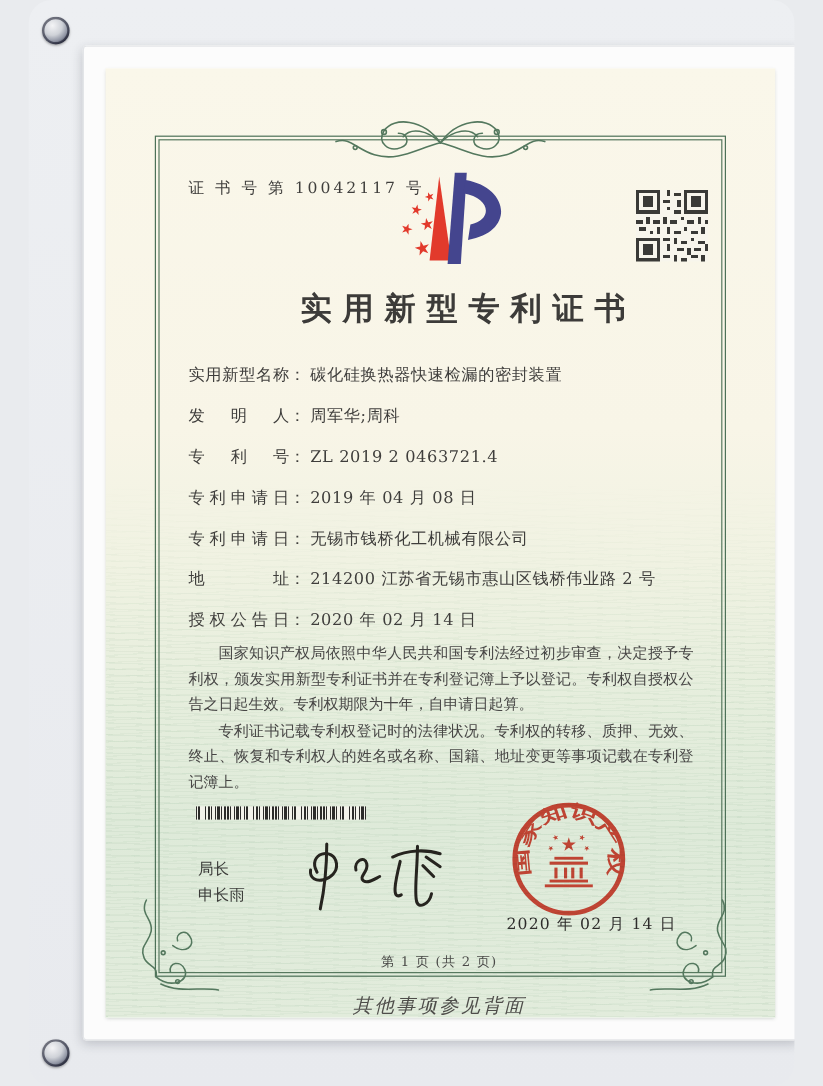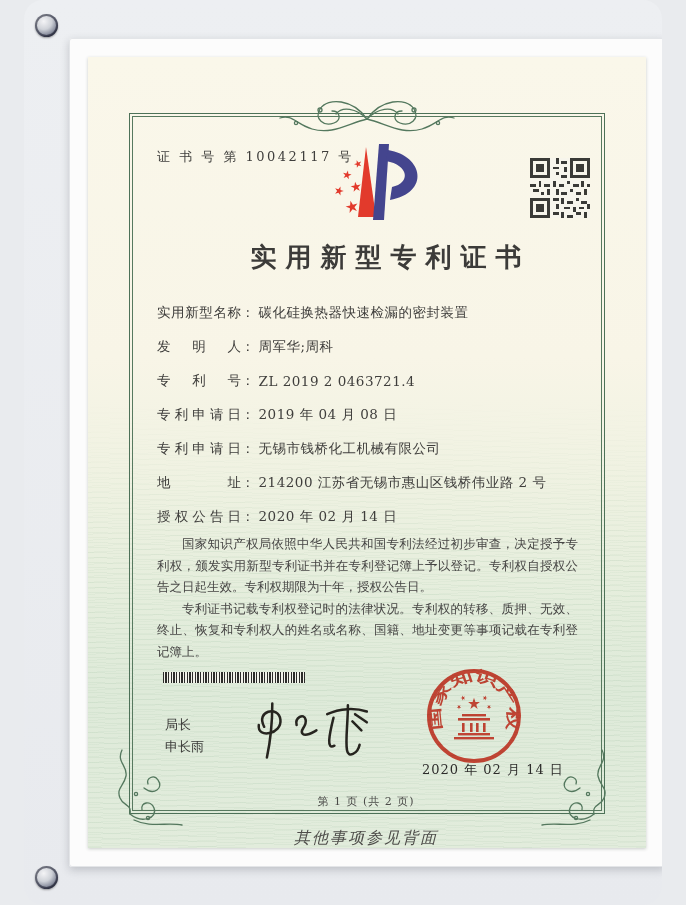--- a/index.html
+++ b/index.html
@@ -166,21 +166,21 @@
       <span class="fval">214200 江苏省无锡市惠山区钱桥伟业路 2 号</span>
     </div>
     <div class="frow">
       <span class="flabel">授权公告日</span>
         <span class="fcolon">：</span>
       <span class="fval">2020 年 02 月 14 日</span>
     </div>
   </div>
 
   <div class="abs paras">
-    <p>国家知识产权局依照中华人民共和国专利法经过初步审查，决定授予专利权，颁发实用新型专利证书并在专利登记簿上予以登记。专利权自授权公告之日起生效。专利权期限为十年，授权公告日。</p>
+    <p>国家知识产权局依照中华人民共和国专利法经过初步审查，决定授予专利权，颁发实用新型专利证书并在专利登记簿上予以登记。专利权自授权公告之日起生效。专利权期限为十年，自申请日起算。</p>
     <p>专利证书记载专利权登记时的法律状况。专利权的转移、质押、无效、终止、恢复和专利权人的姓名或名称、国籍、地址变更等事项记载在专利登记簿上。</p>
   </div>
 
   <div class="abs barcode"></div>
 
   <div class="abs signer">
     <div>局长</div>
     <div>申长雨</div>
   </div>
 

